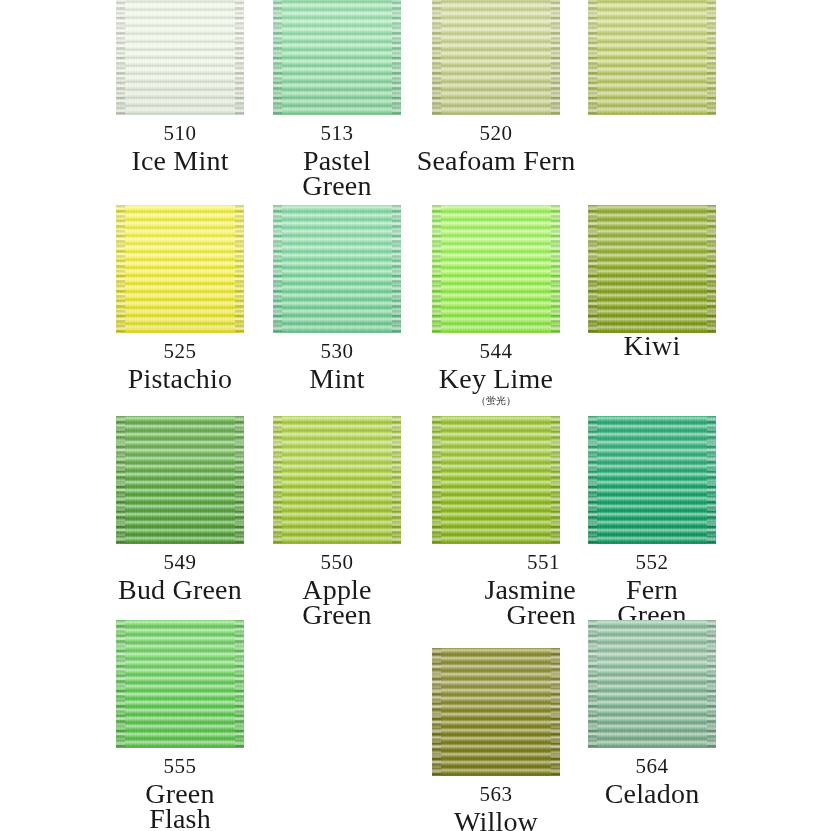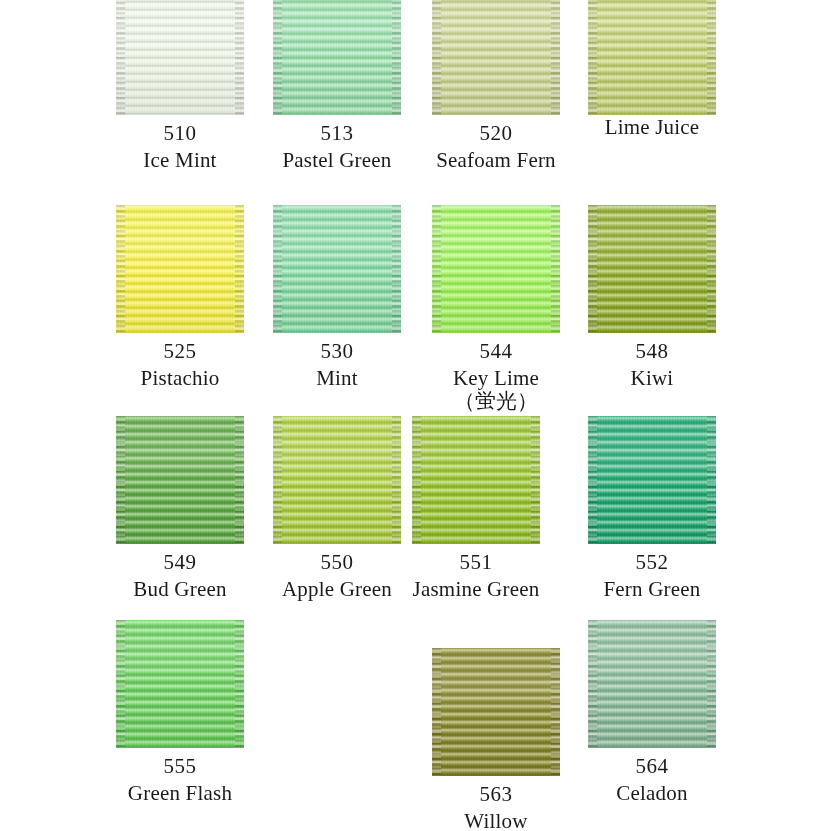--- a/index.html
+++ b/index.html
@@ -97,27 +97,27 @@
   }
 
   
   .code {
     font-size: 21px;
     line-height: 30px;
     letter-spacing: 0.5px;
     padding-top: 3px;
   }
   .cname {
-    font-size: 21px;
+    font-size: 28px;
     line-height: 25px;
     letter-spacing: 0.2px;
     white-space: normal;
   }
   .note {
-    font-size: 21px;
+    font-size: 10px;
     line-height: 20px;
     font-family: "DejaVu Sans", "Liberation Sans", sans-serif;
   }
   .cname.wide { width: 160px; margin-left: -16px; }
 </style>
 </head>
 <body style="background: rgb(255, 255, 255); color: rgb(26, 26, 26);">
 
 <div id="chart">
     <div class="swatch-cell" style="left: 116px; top: -13px;">
@@ -154,21 +154,20 @@
       <div class="cname wide">Seafoam Fern</div>
     </div>
     <div class="swatch-cell" style="left: 588px; top: -13px;">
       <div class="ribbon" style="--base: #c3cf6a;">
         <div class="ribs"></div>
         <div class="warp"></div>
         <div class="selvedge-l"></div>
         <div class="selvedge-r"></div>
         <div class="sheen"></div>
       </div>
-      <div class="cname">Lime Juice</div>
     </div>
     <div class="swatch-cell" style="left: 116px; top: 205px;">
       <div class="ribbon" style="--base: #f7f23c;">
         <div class="ribs"></div>
         <div class="warp"></div>
         <div class="selvedge-l"></div>
         <div class="selvedge-r"></div>
         <div class="sheen"></div>
       </div>
       <div class="code">525</div>
@@ -198,21 +197,20 @@
       <div class="note">（蛍光）</div>
     </div>
     <div class="swatch-cell" style="left: 588px; top: 205px;">
       <div class="ribbon" style="--base: #8aa81e;">
         <div class="ribs"></div>
         <div class="warp"></div>
         <div class="selvedge-l"></div>
         <div class="selvedge-r"></div>
         <div class="sheen"></div>
       </div>
-      <div class="code">548</div>
       <div class="cname">Kiwi</div>
     </div>
     <div class="swatch-cell" style="left: 116px; top: 416px;">
       <div class="ribbon" style="--base: #55a838;">
         <div class="ribs"></div>
         <div class="warp"></div>
         <div class="selvedge-l"></div>
         <div class="selvedge-r"></div>
         <div class="sheen"></div>
       </div>
@@ -223,21 +221,21 @@
       <div class="ribbon" style="--base: #a8cd32;">
         <div class="ribs"></div>
         <div class="warp"></div>
         <div class="selvedge-l"></div>
         <div class="selvedge-r"></div>
         <div class="sheen"></div>
       </div>
       <div class="code">550</div>
       <div class="cname">Apple Green</div>
     </div>
-    <div class="swatch-cell" style="left: 412px; top: 416px;">
+    <div class="swatch-cell" style="left: 432px; top: 416px; text-align: right;">
       <div class="ribbon" style="--base: #91c01c;">
         <div class="ribs"></div>
         <div class="warp"></div>
         <div class="selvedge-l"></div>
         <div class="selvedge-r"></div>
         <div class="sheen"></div>
       </div>
       <div class="code">551</div>
       <div class="cname wide">Jasmine Green</div>
     </div>

